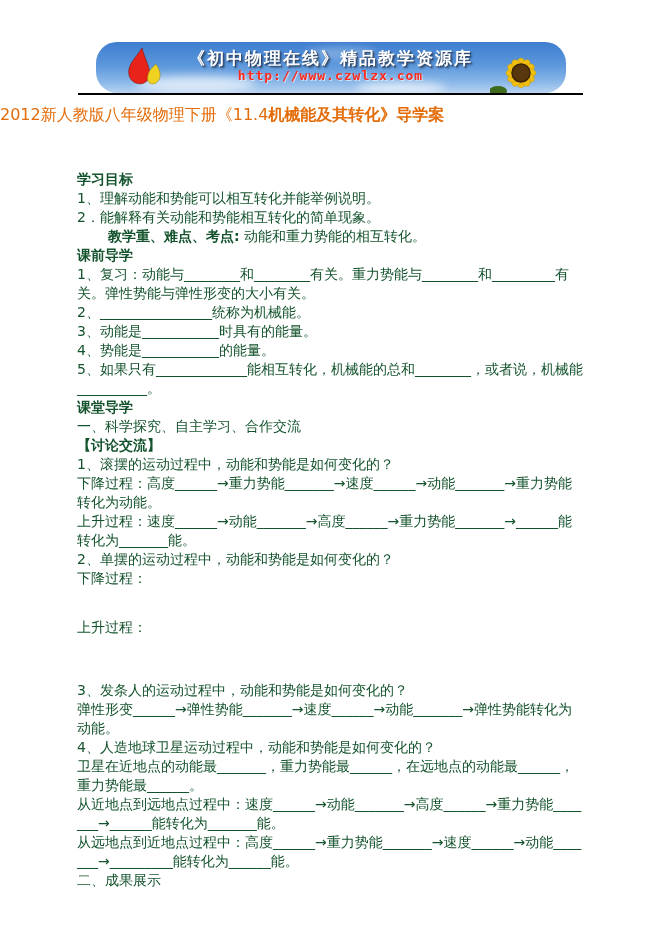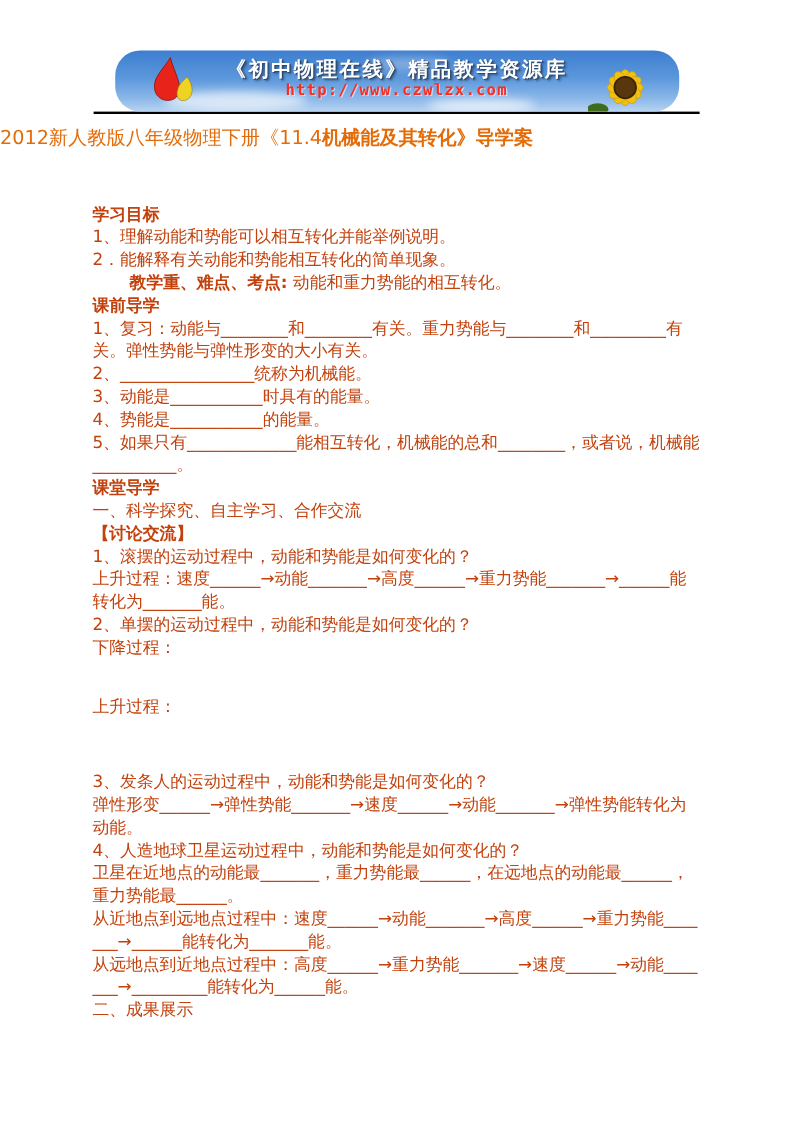--- a/index.html
+++ b/index.html
@@ -56,21 +56,21 @@
     text-align: left;
     color: #e36c09;
     font-size: 16px; line-height: 20px;
     font-weight: normal;
   }
   .doc-title .b { font-weight: bold; }
   
   .content {
     width: 507px;
     margin: 45px auto 0 auto;
-    color: #c2410c;
+    color: #14532d;
     font-size: 14px; line-height: 19px;
   }
   .line { font-weight: normal; word-break: break-all; }
   .line.bold { font-weight: bold; }
   .line .lbl { font-weight: bold; padding-left: 31px; }
   .gap-after-sm { margin-bottom: 30px; font-family: Liberation Serif, serif; }
   .gap-after-md { margin-bottom: 44px; }
   .gap-after-lg { margin-bottom: 90px; }
 </style>
 </head>
@@ -122,20 +122,21 @@
     <p class="line bold">课前导学</p>
     <p class="line">1、复习：动能与________和________有关。重力势能与________和_________有关。弹性势能与弹性形变的大小有关。</p>
     <p class="line">2、________________统称为机械能。</p>
     <p class="line">3、动能是___________时具有的能量。</p>
     <p class="line">4、势能是___________的能量。</p>
     <p class="line">5、如果只有_____________能相互转化，机械能的总和________，或者说，机械能__________。</p>
     <p class="line bold">课堂导学</p>
     <p class="line">一、科学探究、自主学习、合作交流</p>
     <p class="line bold">【讨论交流】</p>
     <p class="line">1、滚摆的运动过程中，动能和势能是如何变化的？</p>
+    <p class="line">下降过程：高度______→重力势能_______→速度______→动能_______→重力势能转化为动能。</p>
     <p class="line">上升过程：速度______→动能_______→高度______→重力势能_______→______能转化为_______能。</p>
     <p class="line">2、单摆的运动过程中，动能和势能是如何变化的？</p>
     <p class="line gap-after-sm">下降过程：</p>
     <p class="line gap-after-md">上升过程：</p>
     <p class="line">3、发条人的运动过程中，动能和势能是如何变化的？</p>
     <p class="line">弹性形变______→弹性势能_______→速度______→动能_______→弹性势能转化为动能。</p>
     <p class="line">4、人造地球卫星运动过程中，动能和势能是如何变化的？</p>
     <p class="line">卫星在近地点的动能最_______，重力势能最______，在远地点的动能最______，重力势能最______。</p>
     <p class="line">从近地点到远地点过程中：速度______→动能_______→高度______→重力势能_______→______能转化为_______能。</p>
     <p class="line">从远地点到近地点过程中：高度______→重力势能_______→速度______→动能_______→_________能转化为______能。</p>

